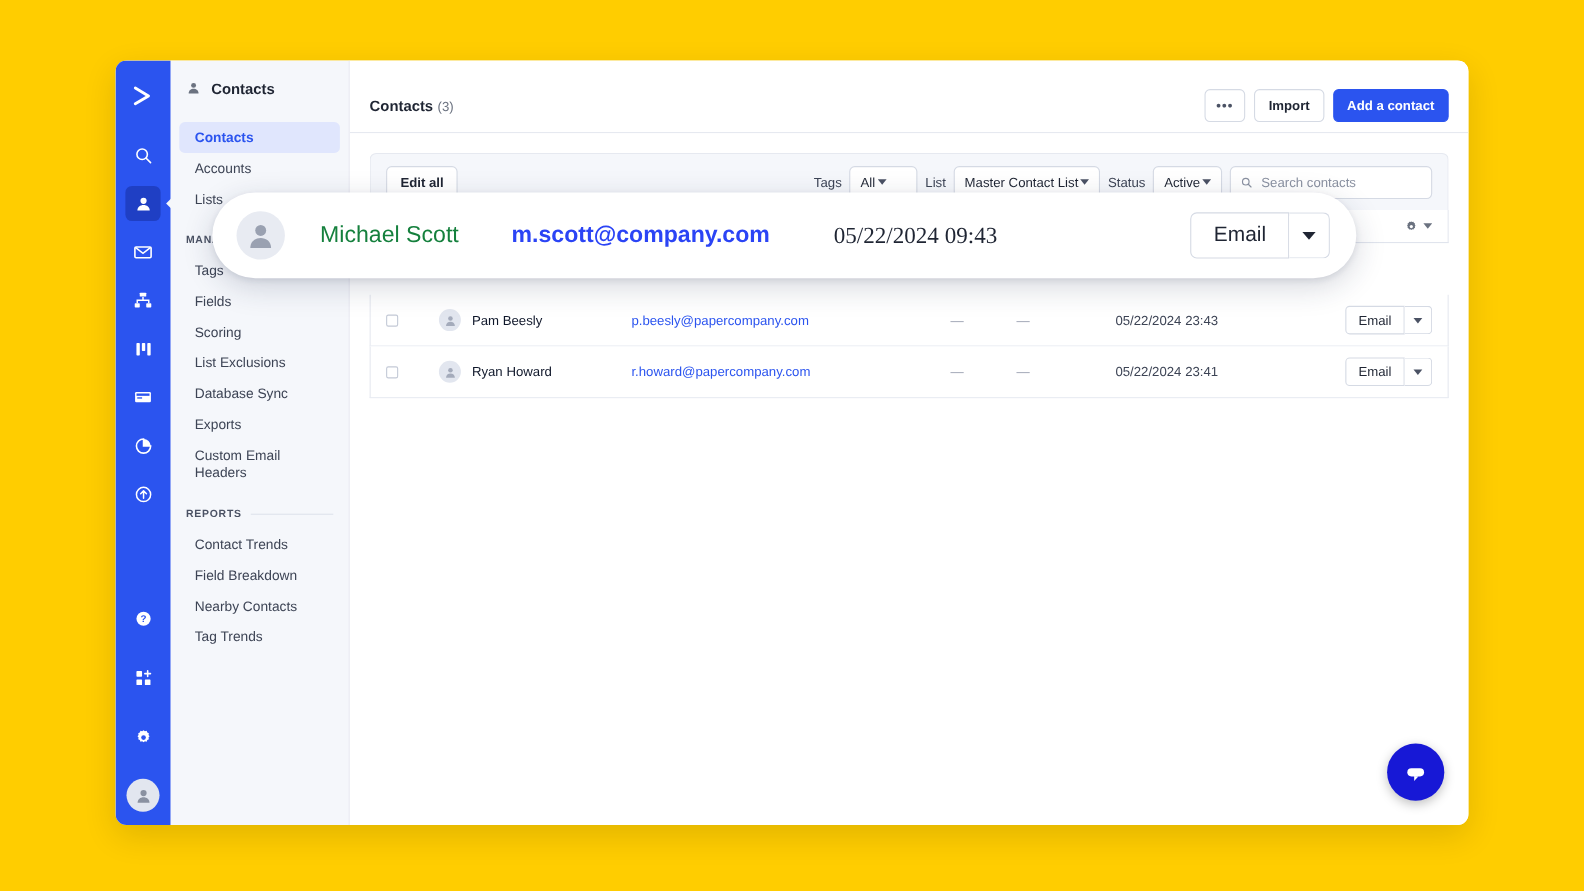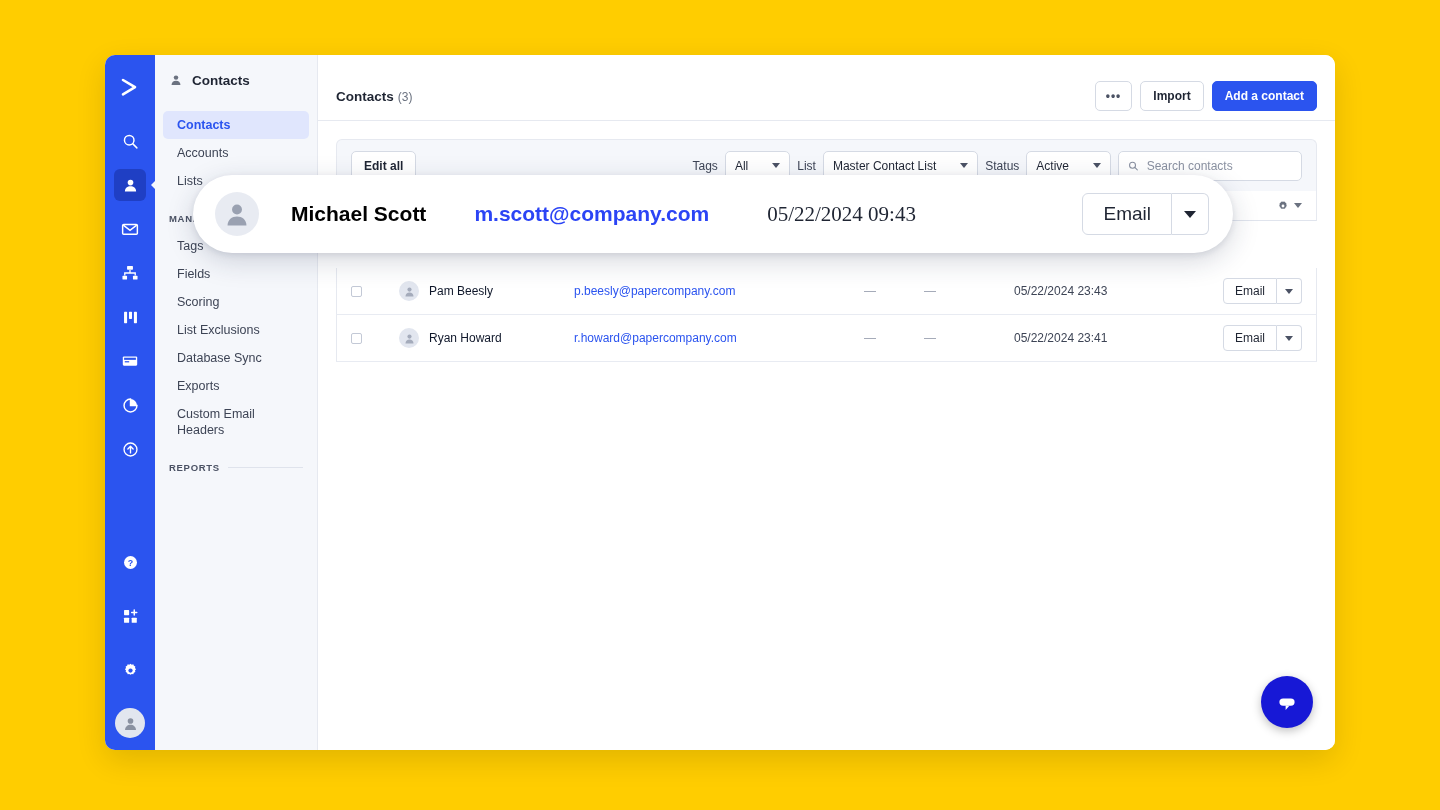--- a/index.html
+++ b/index.html
@@ -125,21 +125,21 @@
   .filter-bar {
     background: #F5F7FB;
     border: 1px solid #E6E9F0; border-bottom: none;
     border-radius: 6px 6px 0 0;
     height: 52px; display: flex; align-items: center;
     padding: 0 14px; gap: 8px;
   }
   .filter-right { margin-left: auto; display: flex; align-items: center; gap: 7px; }
   .flabel { font-size: 12px; color: #3D4455; }
   .select {
-    display: flex; align-items: center; gap: 24px;
+    display: flex; align-items: center; gap: 2px;
     background: #fff; border: 1px solid #D5DAE4; border-radius: 5px;
     height: 30px; padding: 0 9px;
     font-size: 12px; color: #1F2533; cursor: pointer;
   }
   .select .cv { white-space: nowrap; }
   .caret { width: 0; height: 0; border-left: 4px solid transparent; border-right: 4px solid transparent; border-top: 5px solid #4B5264; }
   .search-box {
     display: flex; align-items: center; gap: 8px;
     background: #fff; border: 1px solid #D5DAE4; border-radius: 5px;
     height: 30px; width: 184px; padding: 0 9px; cursor: text;
@@ -224,21 +224,21 @@
     display: flex; align-items: center;
     padding: 0 24px 0 22px;
     z-index: 40;
   }
   .ov-avatar {
     width: 44px; height: 44px; border-radius: 50%;
     background: #E8EBF2; flex: 0 0 44px;
     display: flex; align-items: center; justify-content: center;
   }
   .ov-name {
-    font-size: 21px; font-weight: bold; color: #000000;
+    font-size: 21px; font-weight: normal; color: #15803d;
     margin-left: 32px; white-space: nowrap;
   }
   .ov-email {
     font-size: 21px; font-weight: bold; color: #2B44F5;
     margin-left: 48px; white-space: nowrap;
   }
   .ov-date {
     font-size: 21px; color: #1F2533; margin-left: 58px; white-space: nowrap; font-family: Liberation Serif, serif;
   }
   .ov-btn { margin-left: auto; display: flex; }
@@ -396,20 +396,26 @@
         <div class="nav-item">Scoring</div>
         <div class="nav-item">List Exclusions</div>
         <div class="nav-item">Database Sync</div>
         <div class="nav-item">Exports</div>
         <div class="nav-item">Custom Email Headers</div>
       </div>
 
       <div class="nav-section">
         <span>REPORTS</span>
         <i></i>
+      </div>
+      <div>
+        <div class="nav-item">Contact Trends</div>
+        <div class="nav-item">Field Breakdown</div>
+        <div class="nav-item">Nearby Contacts</div>
+        <div class="nav-item">Tag Trends</div>
       </div>
     </div>
 
     <div class="main">
 
       <div class="main-head">
         <div class="page-title">
           <span>Contacts</span><span class="page-count">(3)</span>
         </div>
         <div class="head-actions">

